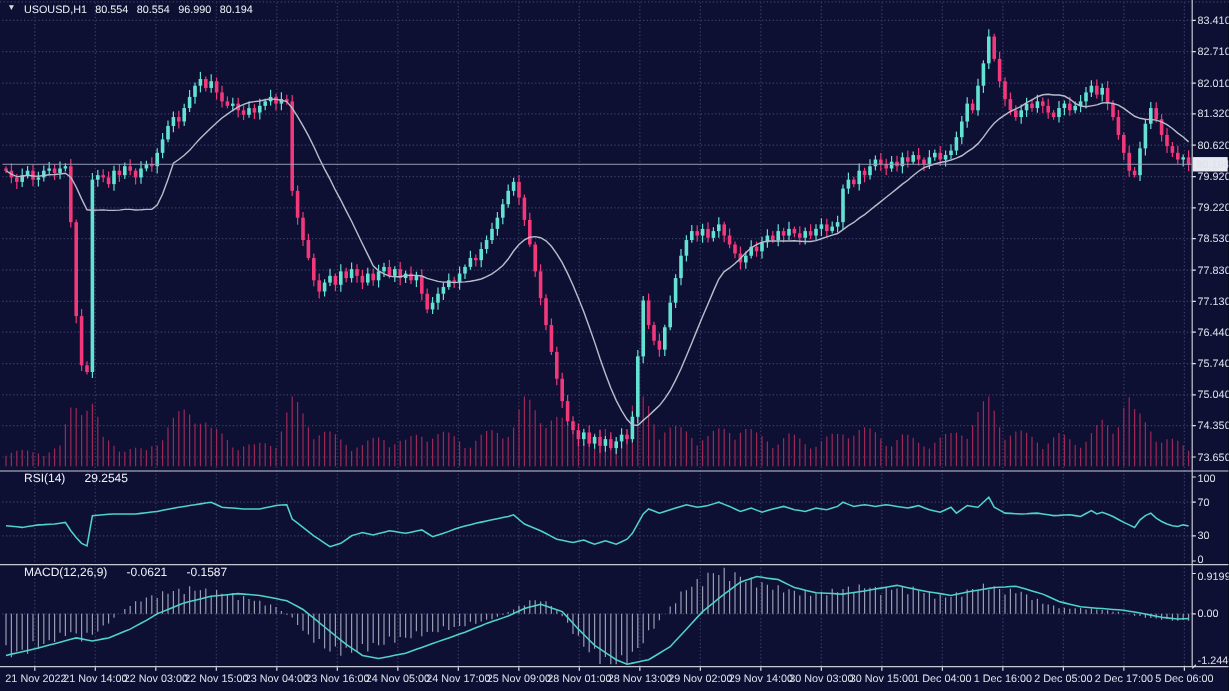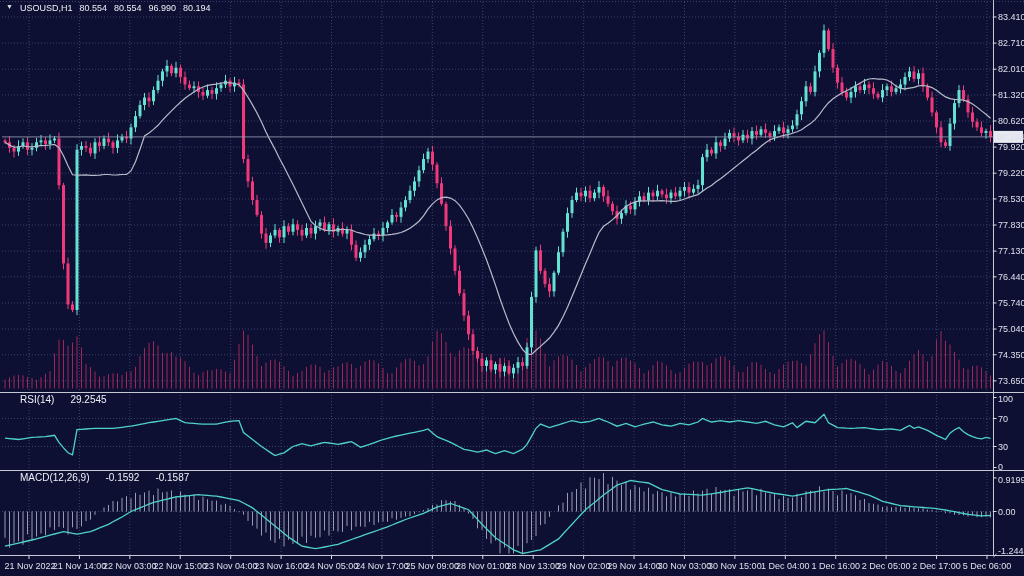--- a/index.html
+++ b/index.html
@@ -1059,16 +1059,16 @@
     <span>80.194</span>
   </div>
 
   <div class="ind r1">
     <span>RSI(14)</span>
     <span>29.2545</span>
   </div>
 
   <div class="ind r2">
     <span>MACD(12,26,9)</span>
-    <span>-0.1592</span>
+    <span>-0.0621</span>
     <span>-0.1587</span>
   </div>
 </div>
 
 </body></html>

